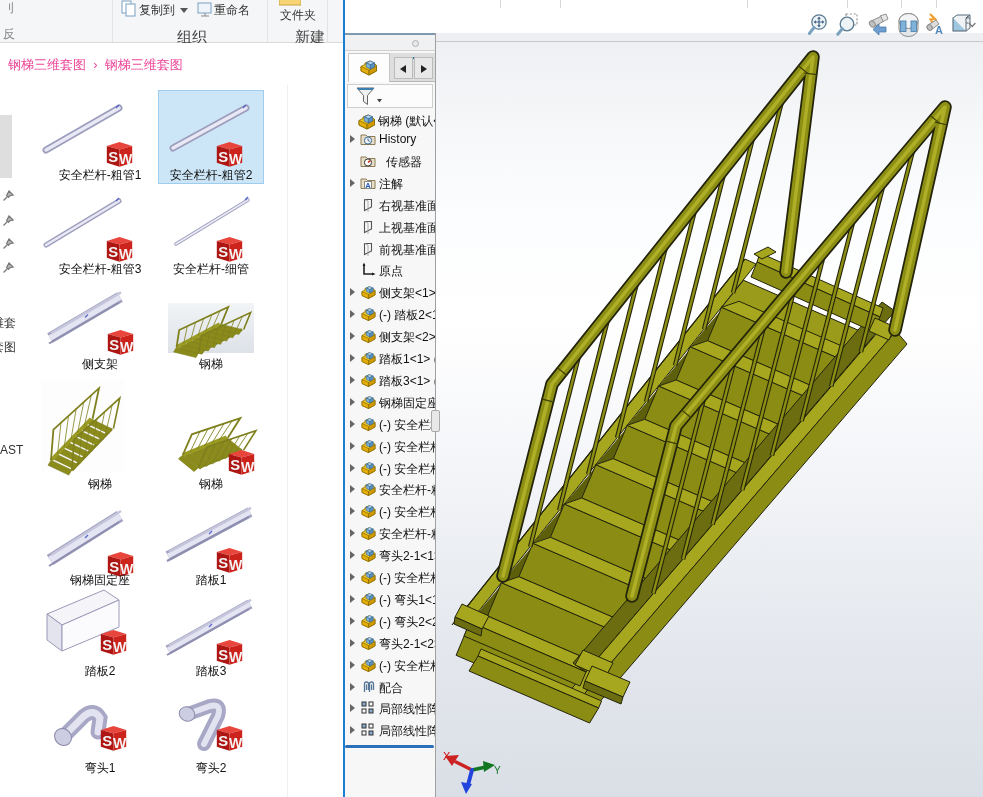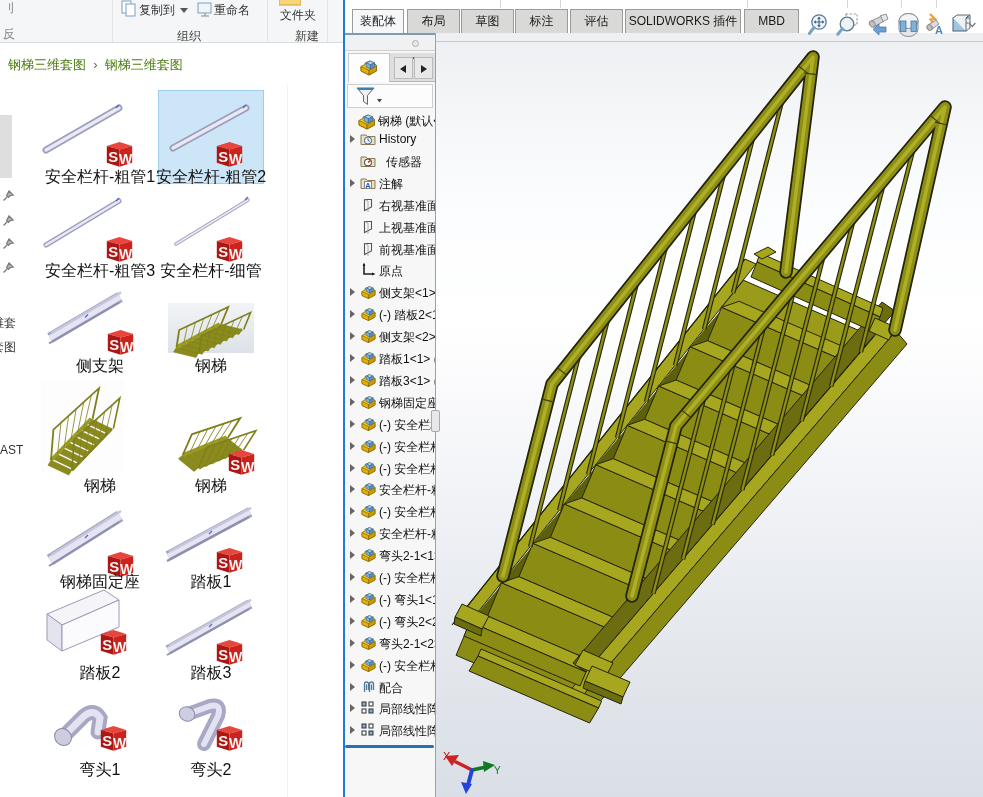--- a/index.html
+++ b/index.html
@@ -2,27 +2,27 @@
 <html><head><meta charset="utf-8">
 <style>
 * { margin:0; padding:0; box-sizing:border-box; }
 html,body { width:983px; height:797px; overflow:hidden; font-family:"Liberation Sans",sans-serif; background:#fff; }
 #root { position:relative; width:983px; height:797px; }
 
 
 #explorer { position:absolute; left:0; top:0; width:343px; height:797px; background:#fff; }
 #ribbon { position:absolute; left:0; top:0; width:343px; height:43px; background:#f5f6f7; border-bottom:1px solid #dadbdc; }
 .rsep { position:absolute; top:0; width:1px; height:42px; background:#e2e3e4; }
-.rlabel { position:absolute; top:28px; font-size:12px; color:#444; }
+.rlabel { position:absolute; top:28px; font-size:15px; color:#444; }
 .rbtn { position:absolute; top:0px; font-size:12px; color:#333; }
 #crumb { position:absolute; left:0; top:43px; width:343px; height:42px; background:#fff; }
-#crumb .txt { position:absolute; left:8px; top:13px; font-size:13px; color:#4d7c0f; }
+#crumb .txt { position:absolute; left:8px; top:13px; font-size:13px; color:#ec4899; }
 #navstrip { position:absolute; left:0; top:85px; width:17px; height:712px; background:#fff; }
 #files { position:absolute; left:0; top:85px; width:343px; height:712px; }
-.flabel { position:absolute; width:120px; text-align:center; font-size:16px; color:#111; }
+.flabel { position:absolute; width:120px; text-align:center; font-size:12px; color:#111; }
 .flabel.sel { }
 #selbox { position:absolute; left:158px; top:5px; width:106px; height:94px; background:#cde6f7; border:1px solid #9fcdee; }
 .vline1 { position:absolute; left:287px; top:85px; width:1px; height:712px; background:#f0f0f0; }
 #bluebrd { position:absolute; left:343px; top:0; width:3px; height:797px; background:#1a7fd4; }
 
 
 #swtop { position:absolute; left:345px; top:0; width:638px; height:33px; background:#fff; }
 #tabrow { position:absolute; left:345px; top:9px; width:638px; height:24px; }
 .swtab { position:absolute; top:0; height:24px; background:#d9d9d7; border:1px solid #9b9b99; border-bottom:none; font-size:12px; color:#1a1a1a; text-align:center; line-height:23px; }
 .swtab.active { background:#f6f7f8; z-index:2; }
@@ -351,29 +351,20 @@
   <div id="bluebrd"></div>
 
   <div id="swtop">
     <div style="position:absolute;left:155px;top:0;width:1px;height:8px;background:#d8d8d8"></div>
     <div style="position:absolute;left:215px;top:0;width:1px;height:8px;background:#d8d8d8"></div>
     <div style="position:absolute;left:402px;top:0;width:1px;height:8px;background:#d8d8d8"></div>
     <div style="position:absolute;left:502px;top:0;width:1px;height:8px;background:#d8d8d8"></div>
     <div style="position:absolute;left:556px;top:0;width:1px;height:8px;background:#d8d8d8"></div>
     <div style="position:absolute;left:591px;top:0;width:1px;height:8px;background:#d8d8d8"></div>
   </div>
-  <div id="tabrow">
-      <div class="swtab active" style="left:7px;width:52px">装配体</div>
-<div class="swtab" style="left:62px;width:53px">布局</div>
-<div class="swtab" style="left:116px;width:53px">草图</div>
-<div class="swtab" style="left:170px;width:53px">标注</div>
-<div class="swtab" style="left:225px;width:53px">评估</div>
-<div class="swtab" style="left:280px;width:116px">SOLIDWORKS 插件</div>
-<div class="swtab" style="left:399px;width:55px">MBD</div>
-    </div>
   <div id="tabline"></div>
   <div id="viewport">
       <svg width="548" height="764" viewBox="435 33 548 764" style="position:absolute;left:-1px;top:0">
 <polygon points="745.0,259.0 459.0,617.0 470.0,622.0 756.0,264.0" fill="#a6a71e" stroke="#23240a" stroke-width="1"></polygon>
 <polygon points="738.0,267.0 452.0,625.0 459.0,617.0 745.0,259.0" fill="#8b8c13" stroke="#23240a" stroke-width="1"></polygon>
 <polygon points="743.6,280.3 872.9,336.6 850.9,363.6 721.6,307.3" fill="#9a9b1a" stroke="#23240a" stroke-width="1"></polygon>
 <polygon points="723.6,307.3 741.6,330.3 717.6,333.3" fill="#5e5f0b" stroke="#23240a" stroke-width="0.6"></polygon>
 <polygon points="722.6,308.3 707.6,340.7 690.1,346.7" fill="#5e5f0b" stroke="none"></polygon>
 <polygon points="721.6,307.3 850.9,363.6 836.9,396.9 707.6,340.7" fill="#8b8c13" stroke="#23240a" stroke-width="1"></polygon>
 <polygon points="739.1,301.3 868.4,357.6 850.9,363.6 721.6,307.3" fill="#a6a71e" stroke="#23240a" stroke-width="1"></polygon>

